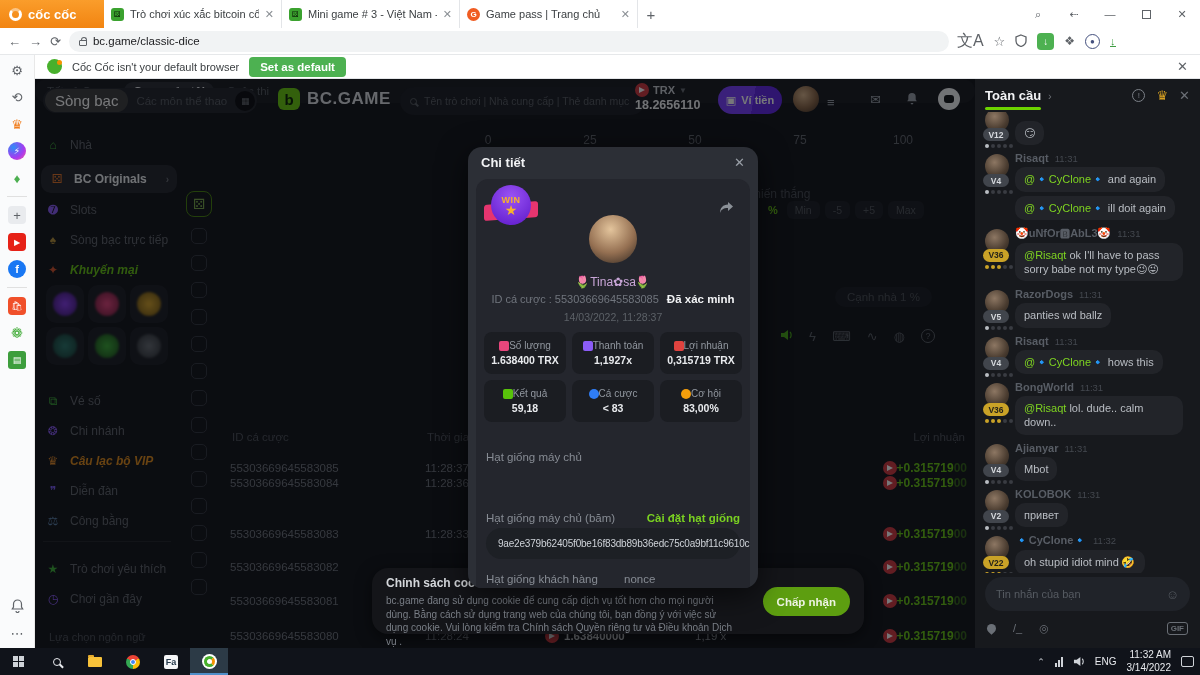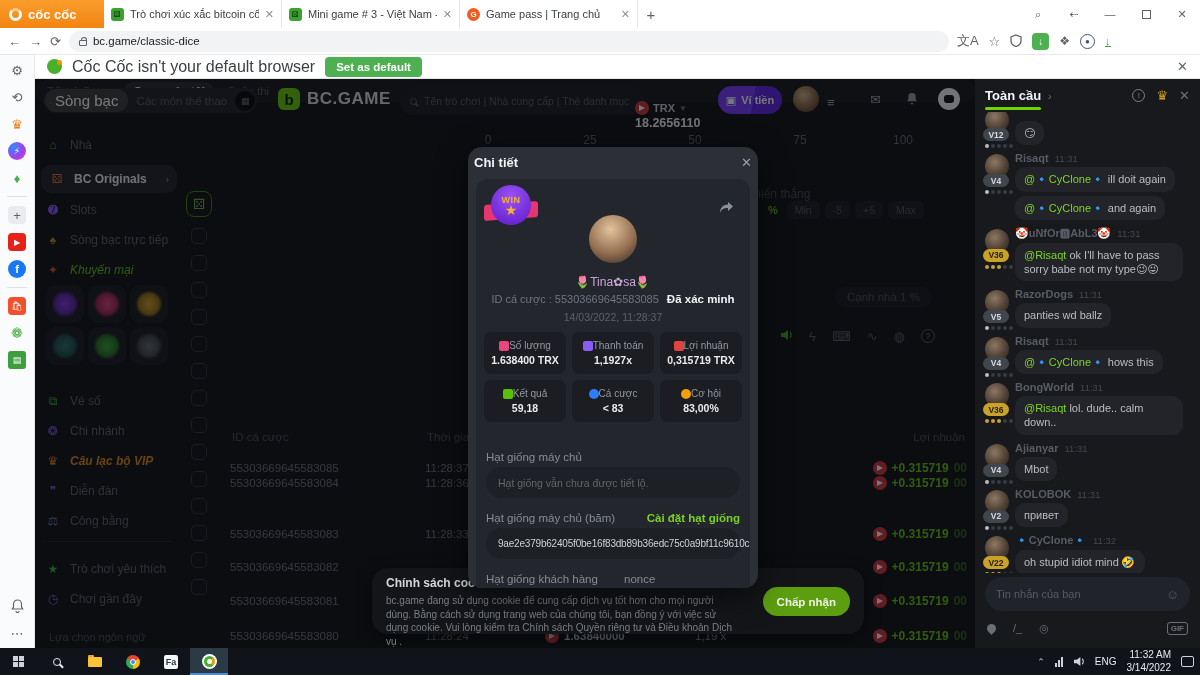--- a/index.html
+++ b/index.html
@@ -31,21 +31,21 @@
 .lock::before{content:'';position:absolute;top:-4px;left:1px;width:4px;height:3px;border:1.2px solid #5f6368;border-bottom:none;border-radius:3px 3px 0 0}
 #addricons{display:flex;align-items:center;gap:10px;font-size:11px}
 .dlsq{width:17px;height:17px;border-radius:4px;background:#4db151;color:#fff;display:flex;align-items:center;justify-content:center;font-size:10px}
 .pcirc{width:15px;height:15px;border:1.5px solid #44507e;border-radius:50%;display:flex;align-items:center;justify-content:center;font-size:8px;color:#44507e}
 .gdl{color:#3f9d43;font-weight:bold;border-bottom:1.5px solid #3f9d43;line-height:10px}
 
 
 #banner{position:absolute;left:35px;top:55px;width:1165px;height:24px;background:#fff;border-bottom:1px solid #e3e5e8;display:flex;align-items:center;gap:10px;padding:0 12px}
 #banner .cc{width:15px;height:15px;border-radius:50%;background:#48b02c;position:relative}
 #banner .cc::after{content:'';position:absolute;right:0;top:1px;width:5px;height:5px;border-radius:50%;background:#f59300}
-#banner .txt{font-size:16px;color:#3c4043}
+#banner .txt{font-size:11px;color:#3c4043}
 #setdef{background:#4db151;color:#fff;font-size:11.5px;font-weight:bold;border:none;border-radius:4px;padding:4px 11px}
 #banner .bx{margin-left:auto;color:#5f6368;font-size:13px}
 
 
 #bside{position:absolute;left:0;top:55px;width:35px;height:593px;background:#fafbfc;border-right:1px solid #e8e8e8;display:flex;flex-direction:column;align-items:center;padding:6px 0;gap:9px}
 #bside span{width:18px;height:18px;display:flex;align-items:center;justify-content:center;font-size:13px;color:#5f6368}
 #bside .hr{width:20px;height:1px;background:#e0e0e0;padding:0}
 .ic-msgr{background:radial-gradient(circle at 30% 30%,#2e8df7,#a73af0 60%,#ff5d8f);border-radius:50%;color:#fff!important;font-size:9px!important}
 .ic-yt{background:#e62117;border-radius:4px;color:#fff!important;font-size:8px!important}
 .ic-fb{background:#1977f3;border-radius:50%;color:#fff!important;font-weight:bold;font-size:11px!important}
@@ -65,21 +65,21 @@
 #bclogo{left:243px;top:9px;gap:7px}
 #bclogo .bsq{width:22px;height:22px;background:#6bca11;border-radius:6px;color:#0e2505;font-weight:800;font-size:15px;display:flex;align-items:center;justify-content:center}
 #bclogo .bt{color:#d9dce0;font-weight:800;font-size:17px;letter-spacing:.5px}
 #searchpill{left:365px;top:8px;width:245px;height:28px;background:#1d1f25;border-radius:14px;display:flex;align-items:center;gap:7px;padding:0 10px}
 #searchpill input{flex:1;background:none;border:none;outline:none;font-size:10.5px;color:#8a8f96}
 #searchpill input::placeholder{color:#585c63}
 .mag{width:7px;height:7px;border:1.5px solid #585c63;border-radius:50%;position:relative;flex:none}
 .mag::after{content:'';position:absolute;width:4px;height:1.5px;background:#585c63;transform:rotate(45deg);right:-3px;bottom:-2px}
 .trx{width:14px;height:14px;border-radius:50%;background:#d23a41;position:relative;flex:none;display:inline-block;vertical-align:-3px}
 .trx::after{content:'';position:absolute;left:4px;top:4px;border-left:6px solid #fff;border-top:3px solid transparent;border-bottom:3px solid transparent}
-#balance{left:600px;top:22px;flex-direction:column;align-items:flex-start;display:flex}
+#balance{left:600px;top:4px;flex-direction:column;align-items:flex-start;display:flex}
 #balance .r1{display:flex;align-items:center;gap:4px;font-size:11px;color:#c7cad0;font-weight:bold}
 #balance .r1 .ch{color:#6a6e75;font-size:8px}
 #balance .r2{font-size:12.5px;color:#f2f3f5;font-weight:800;margin-top:1px}
 #wallet{left:683px;top:7px;width:64px;height:28px;border-radius:14px;background:linear-gradient(100deg,#7a40ff 55%,#6228e8 55%);color:#fff;font-size:11px;font-weight:bold;display:flex;align-items:center;justify-content:center;gap:5px}
 #hdravatar{left:758px;top:7px;width:26px;height:26px;border-radius:50%;background:radial-gradient(circle at 40% 35%,#d9b48b,#8a6647 55%,#3c2e22)}
 .hico{color:#9aa0a8;font-size:13px}
 #support{left:903px;top:9px;width:22px;height:22px;border-radius:50%;background:#f2f3f5;display:flex;align-items:center;justify-content:center}
 #support i{width:10px;height:8px;background:#17181c;border-radius:3px}
 .rnum{position:absolute;top:54px;font-size:12px;color:#63676e;width:30px;text-align:center}
 #wintext{left:690px;top:108px;font-size:12px;color:#484c53}
@@ -92,44 +92,44 @@
 .qm{width:14px;height:14px;border:1.3px solid #5b6067;border-radius:50%;font-size:9px;display:flex;align-items:center;justify-content:center}
 #bettabs{left:192px;top:305px;display:flex;align-items:center;gap:4px;background:#1b1d22;border-radius:14px;padding:3px}
 #bettabs span{font-size:11.5px;color:#54585f;padding:3px 9px}
 #bettabs .on{background:#2c2f36;color:#eef0f2;font-weight:bold;border-radius:12px}
 .thead{position:absolute;top:352px;font-size:11.5px;color:#4e525a}
 .trow{position:absolute;left:195px;width:737px;height:16px;font-size:11.5px;color:#70757d;display:flex;align-items:center}
 .trow .tid{width:195px}
 .trow .ttm{width:120px}
 .trow .amt{width:150px;display:flex;gap:5px;align-items:center;color:#c9ccd1;font-weight:bold}
 .trow .pay{width:70px;color:#9ba0a7}
-.trow .prf{margin-left:auto;display:flex;align-items:center;gap:5px;font-weight:800}
+.trow .prf{margin-left:auto;display:flex;align-items:center;font-weight:800}
 .trow .prf b{color:#67c214;font-size:12px}
 .trow .prf em{color:#35641a;font-size:12px;font-weight:800}
 
 
 .rail{position:absolute;left:148px;top:112px;width:32px;display:flex;flex-direction:column;align-items:center;gap:11px;z-index:1}
 .rail .g0{width:26px;height:26px;border:1px solid #49830f;border-radius:8px;color:#7aa94a;font-size:14px;display:flex;align-items:center;justify-content:center}
 .rail i{width:16px;height:16px;border-radius:5px;border:1.5px solid #34383f}
 
 
 .sit{position:absolute;left:10px;display:flex;align-items:center;gap:9px;font-size:12px;color:#61656c;height:20px}
 .sit .si{width:16px;text-align:center;font-size:12px}
 .sit.active{left:6px;background:#26282f;border-radius:10px;width:136px;height:28px;padding:0 8px;color:#eef0f2;font-weight:bold}
 .sit.active .chev{margin-left:auto;color:#6a6e75;font-size:10px}
-.green{color:#67c214!important;font-weight:normal;font-style:italic}
+.green{color:#67c214!important;font-weight:bold;font-style:italic}
 .orange{color:#e08c1d!important;font-weight:bold;font-style:italic}
 .ptile{position:absolute;width:38px;height:38px;border-radius:10px;background:#1e2026}
 .ptile i{position:absolute;inset:7px;border-radius:50%;filter:blur(1px)}
 #sdivider{position:absolute;left:8px;top:462px;width:128px;height:1px;background:#23252b}
 #langsel{position:absolute;left:14px;top:552px;font-size:11px;color:#4b4f56}
 
 
 #modal{position:absolute;left:468px;top:147px;width:290px;height:441px;background:#2c2f36;border-radius:14px;z-index:70;overflow:hidden;box-shadow:0 8px 30px rgba(0,0,0,.6)}
-#mhead{height:30px;display:flex;align-items:center;justify-content:space-between;padding:0 6px}
+#mhead{height:30px;display:flex;align-items:center;justify-content:space-between;padding:0 13px}
 #mhead .mt{font-size:13px;font-weight:bold;color:#f2f3f5}
 #mhead .mx{color:#9aa0a8;font-size:13px}
 #mcard{position:absolute;left:8px;top:32px;width:274px;height:600px;background:#24262d;border-radius:12px}
 #winb{position:absolute;left:12px;top:6px;width:46px;height:46px}
 #winb .rib{position:absolute;left:-4px;top:18px;width:54px;height:16px;background:#e6356f;border-radius:3px;transform:skewY(-4deg)}
 #winb .cir{position:absolute;left:3px;top:0;width:40px;height:40px;border-radius:50%;background:radial-gradient(circle at 50% 30%,#9a53f5,#5c18c9);display:flex;flex-direction:column;align-items:center;justify-content:center}
 #winb .wt{color:#f7b32b;font-weight:800;font-size:9px;letter-spacing:.5px}
 #winb .st{color:#f7b32b;font-size:14px;line-height:10px}
 #mshare{position:absolute;right:16px;top:22px;color:#8b9097;font-size:14px}
 #mavatar{position:absolute;left:113px;top:36px;width:48px;height:48px;border-radius:50%;background:radial-gradient(circle at 45% 30%,#e3c49c,#957052 55%,#2f2620)}
@@ -243,21 +243,21 @@
   </div>
   <div id="addr">
     <span class="nav">←</span>
     <span class="nav">→</span>
     <span class="nav">⟳</span>
     <div id="urlbox">
         <span class="lock"></span>
         <span id="urltext">bc.game/classic-dice</span>
       </div>
     <div id="addricons">
-      <span style="font-size:13px">文A</span>
+      <span style="font-size:16px">文A</span>
       <span style="font-size:13px">☆</span>
       <span><svg width="12" height="13" viewBox="0 0 12 13">
             <path d="M6 1l5 2v4c0 3-2 4.5-5 5.5C3 11.5 1 10 1 7V3z" fill="none" stroke="#5f6368" stroke-width="1.3"></path>
           </svg></span>
       <span class="dlsq">↓</span>
       <span style="font-size:12px">❖</span>
       <span class="pcirc">●</span>
       <span class="gdl">↓</span>
     </div>
   </div>
@@ -581,23 +581,20 @@
         </div>
       <div class="scard">
           <span class="sl">
             <i class="sic" style="background:#f59e0b;border-radius:50%"></i>
             <span>Cơ hội</span>
           </span>
           <span class="sv">83,00%</span>
         </div>
     </div>
     <span class="mlabel" style="top:272px">Hạt giống máy chủ</span>
-    <div class="minput" style="top:288px">
-        <span>Hạt giống vẫn chưa được tiết lộ.</span>
-      </div>
     <span class="mlabel" style="top:333px">Hạt giống máy chủ (băm)</span>
     <span id="seedlink" style="top:333px">Cài đặt hạt giống</span>
     <div class="minput hash" style="top:349px">
         <span>9ae2e379b62405f0be16f83db89b36edc75c0a9bf11c9610c</span>
       </div>
     <span class="mlabel" style="top:394px">Hạt giống khách hàng</span>
     <span class="mlabel" style="left:148px;top:394px">nonce</span>
 
   </div>
 </div>
@@ -634,25 +631,25 @@
         <span class="dots">
           <i></i>
           <i></i>
           <i></i>
           <i></i>
           <i></i>
         </span>
         <div class="mname"><b>Risaqt</b><em>11:31</em></div>
         <div class="bub">
           <span class="mn">@🔹CyClone🔹</span>
+          <span> and again</span>
+        </div>
+        <div class="bub">
+          <span class="mn">@🔹CyClone🔹</span>
           <span> ill doit again</span>
-        </div>
-        <div class="bub">
-          <span class="mn">@🔹CyClone🔹</span>
-          <span> and again</span>
         </div>
       </div>
     <div class="msg gold">
         <span class="cav"></span>
         <span class="vb">V36</span>
         <span class="dots">
           <i></i>
           <i></i>
           <i></i>
           <i></i>

